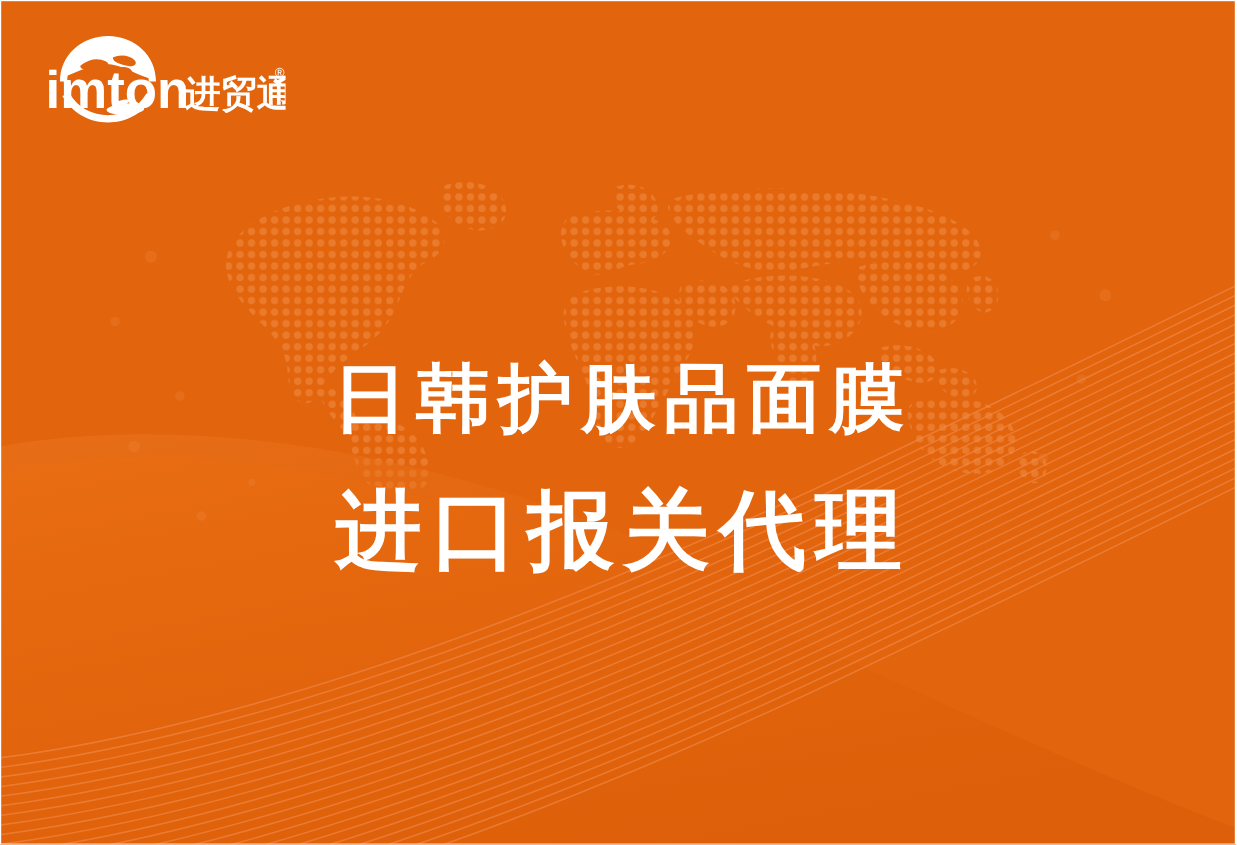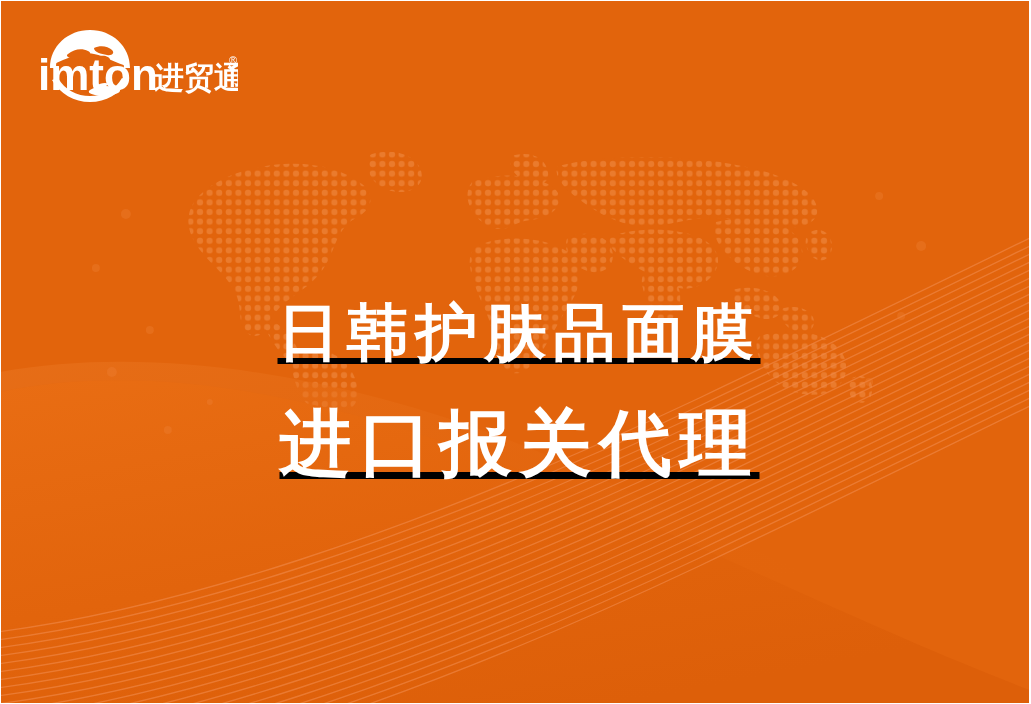--- a/index.html
+++ b/index.html
@@ -56,21 +56,20 @@
   }
 
   
   .headline {
     position: absolute;
     left: 0;
     top: 278px;
     width: 1031px;
     text-align: center;
     pointer-events: none;
-    text-decoration: underline;
   }
   .headline-line {
     color: #ffffff;
     font-family: "Liberation Sans", "DejaVu Sans", sans-serif;
     font-weight: bold;
     font-size: 62px;
     line-height: 110px;
     letter-spacing: 7px;
     text-indent: 7px;
     white-space: nowrap;

